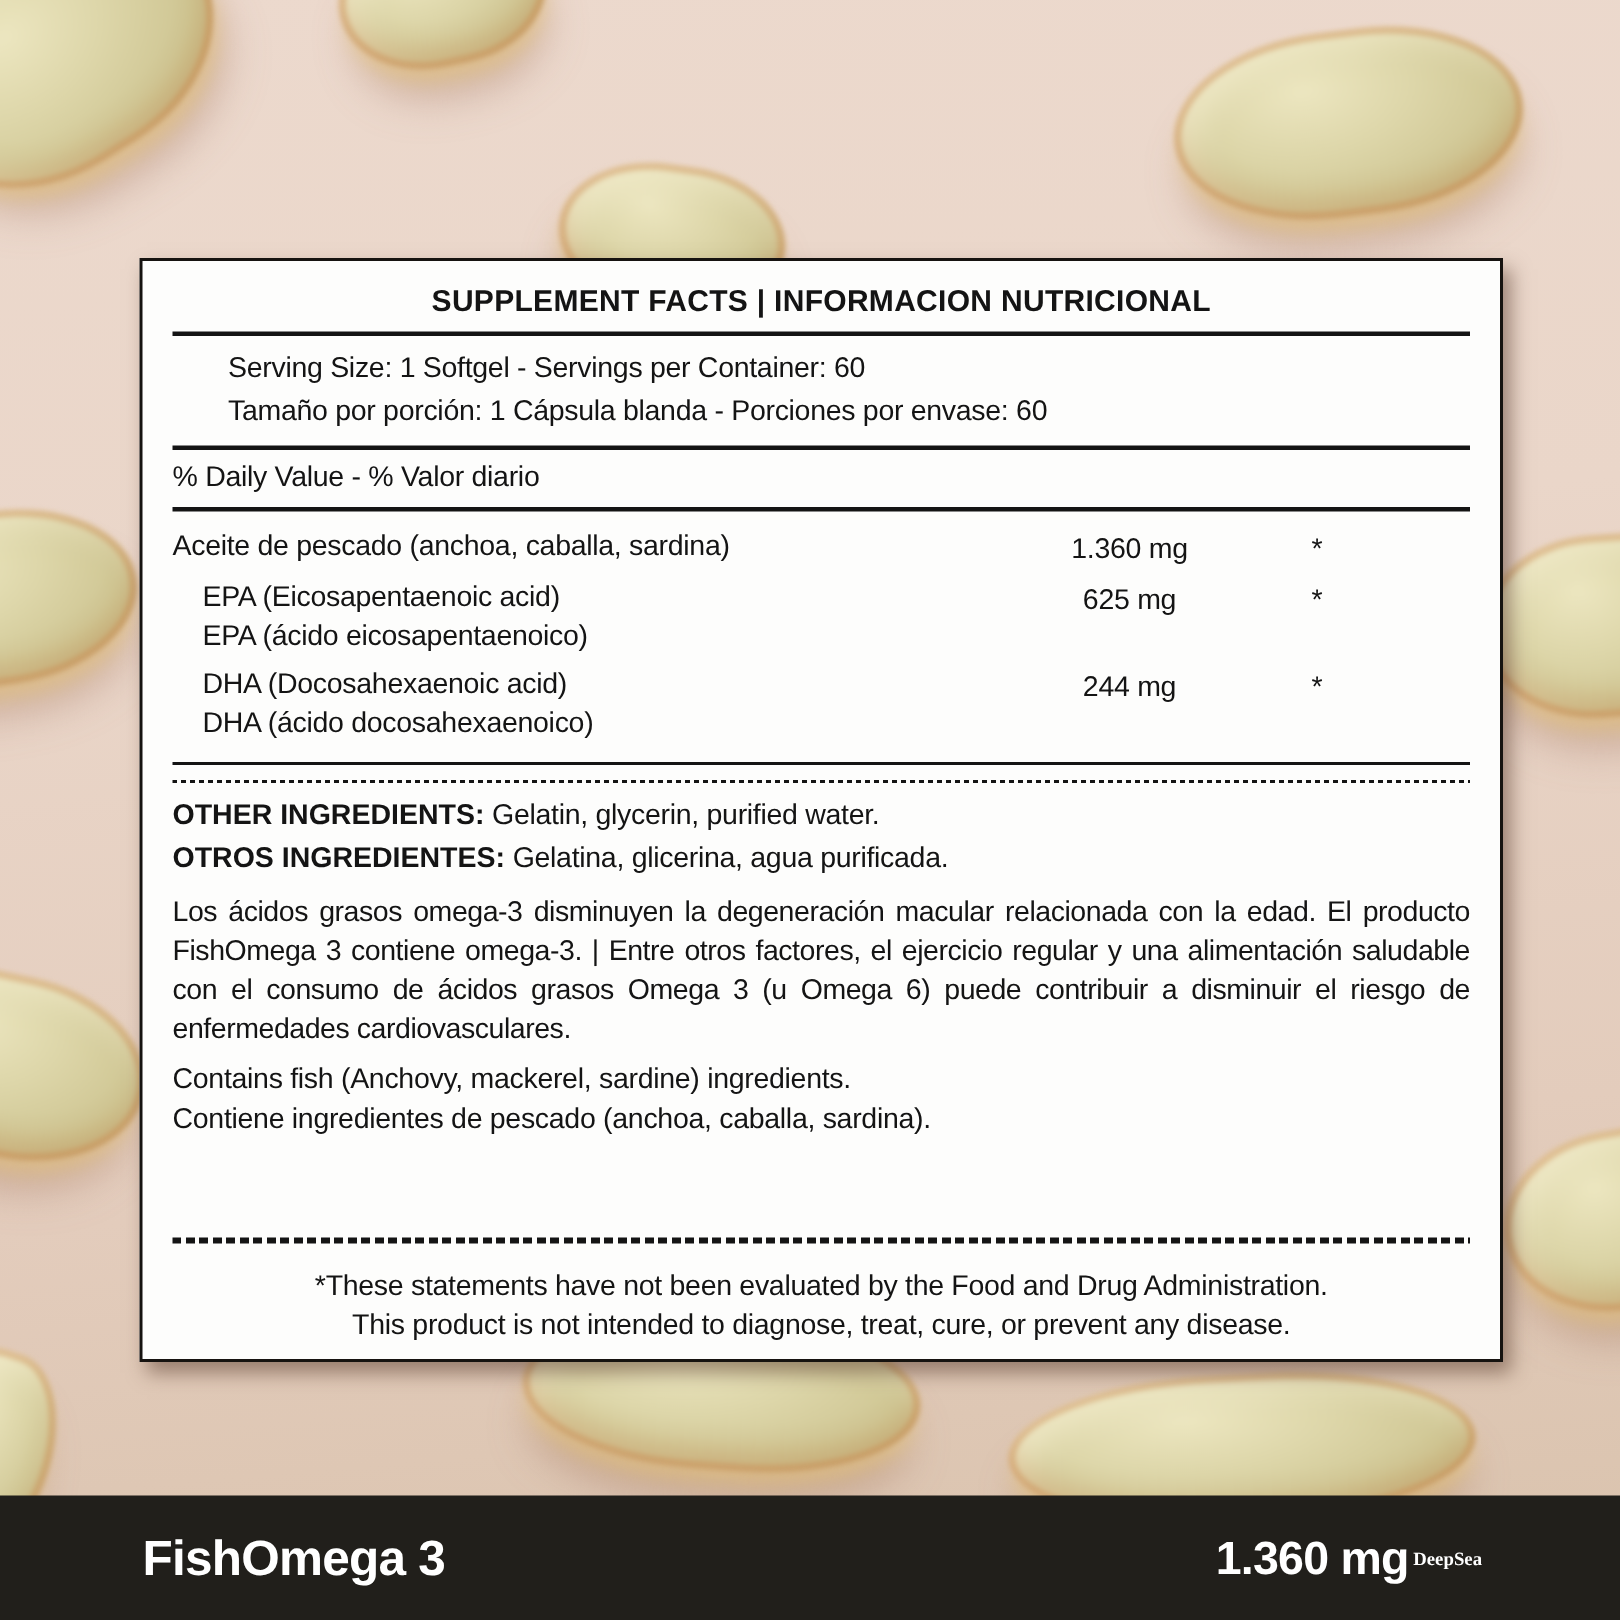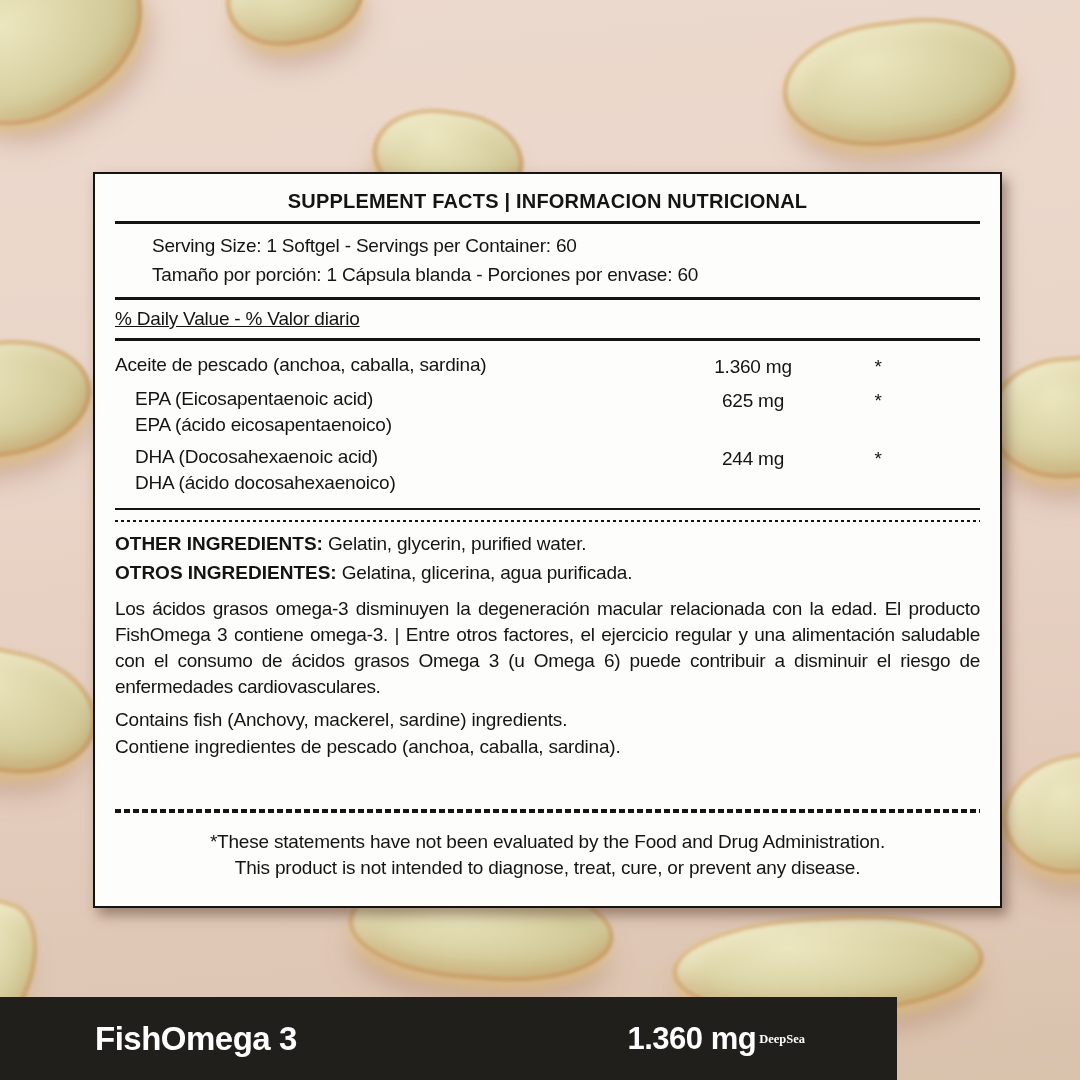--- a/index.html
+++ b/index.html
@@ -35,21 +35,21 @@
   .cap9{ left:348px;  top:878px;  width:266px; height:102px; transform:rotate(4deg); }
   .cap10{ left:672px; top:916px;  width:312px; height:98px;  transform:rotate(-3deg); }
   .cap11{ left:-58px; top:898px;  width:92px;  height:140px; transform:rotate(18deg); }
 
   
   .card{
     position:absolute; left:93px; top:172px; width:909px; height:736px;
     background:#fdfdfc;
     border:2px solid #161310;
     box-shadow:5px 7px 12px rgba(82,52,38,.5);
-    padding:14px 20px 25px 20px;
+    padding:14px 20px 9px 20px;
     display:flex; flex-direction:column;
     font-size:19px; letter-spacing:-0.2px; color:#141414;
     overflow:hidden;
   }
   .card-title{ text-align:center; font-weight:bold; font-size:20px; letter-spacing:.2px; line-height:26px; }
   .rule{ border:0; height:3px; background:#141414; }
   .rule.r1{ margin:7px 0 7px 0; }
   .rule.r2{ margin:8px 0 5px 0; }
   .rule.r3{ margin:5px 0 9px 0; }
   .rule.thin{ height:2px; margin:12px 0 5px 0; }
@@ -58,21 +58,21 @@
     background:repeating-linear-gradient(90deg,#141414 0 3px, transparent 3px 6px);
   }
   .thick-dash{
     height:4px; margin:14px 0 0 0;
     background:repeating-linear-gradient(90deg,#141414 0 6px, transparent 6px 9px);
   }
 
   .serving-line{ line-height:29px;margin-left:37px; }
 
   .col-head{ display:flex; justify-content:space-between; line-height:28px; font-size:19px; }
-  .col-head .dv-h{ margin-right:36px;text-decoration:underline; }
+  .col-head .dv-h{ margin-right:36px; }
 
   .nrow{ display:grid; grid-template-columns:1fr 190px 60px 72px; margin-top:2px; }
   .nrow .names div{ line-height:26px; }
   .nrow.indent .names{ padding-left:20px; }
   .nrow .amount{ text-align:center; align-self:start; padding-top:2px; line-height:26px; }
   .nrow .star{ text-align:center; align-self:start; padding-top:2px; line-height:26px; }
   .nrow + .nrow{ margin-top:6px; }
 
   .footnote{ line-height:26px; }
   .oi-line{ line-height:29px; }
@@ -80,21 +80,21 @@
 
   .info-par{ margin-top:9px; text-align:justify; line-height:26px; letter-spacing:-0.3px; }
   .allergen{ line-height:27px; }
   .allergen.first{ margin-top:6px; }
 
   .bottom-block{ margin-top:auto; }
   .disclaimer{ margin-top:16px; text-align:center; line-height:26px; }
 
   
   .footer{
-    position:absolute; left:0; bottom:0; width:897px; height:83px;
+    position:absolute; left:0; bottom:0; width:1080px; height:83px;
     background:#211f1b; color:#ffffff;
     display:flex; align-items:center; justify-content:space-between;
     padding:0 92px 0 95px;
     z-index:5;
   }
   .product-name{ font-weight:bold; font-size:33px; letter-spacing:-0.5px; }
   .dose-group{ display:flex; align-items:center; }
   .dose{ font-weight:bold; font-size:31px; letter-spacing:-0.5px; }
   .brand{ display:flex; flex-direction:row; margin-left:3px; margin-top:2px;font-family:Liberation Serif, serif; }
   .brand span{ font-weight:bold; font-size:12.5px; line-height:13px; letter-spacing:0; }

